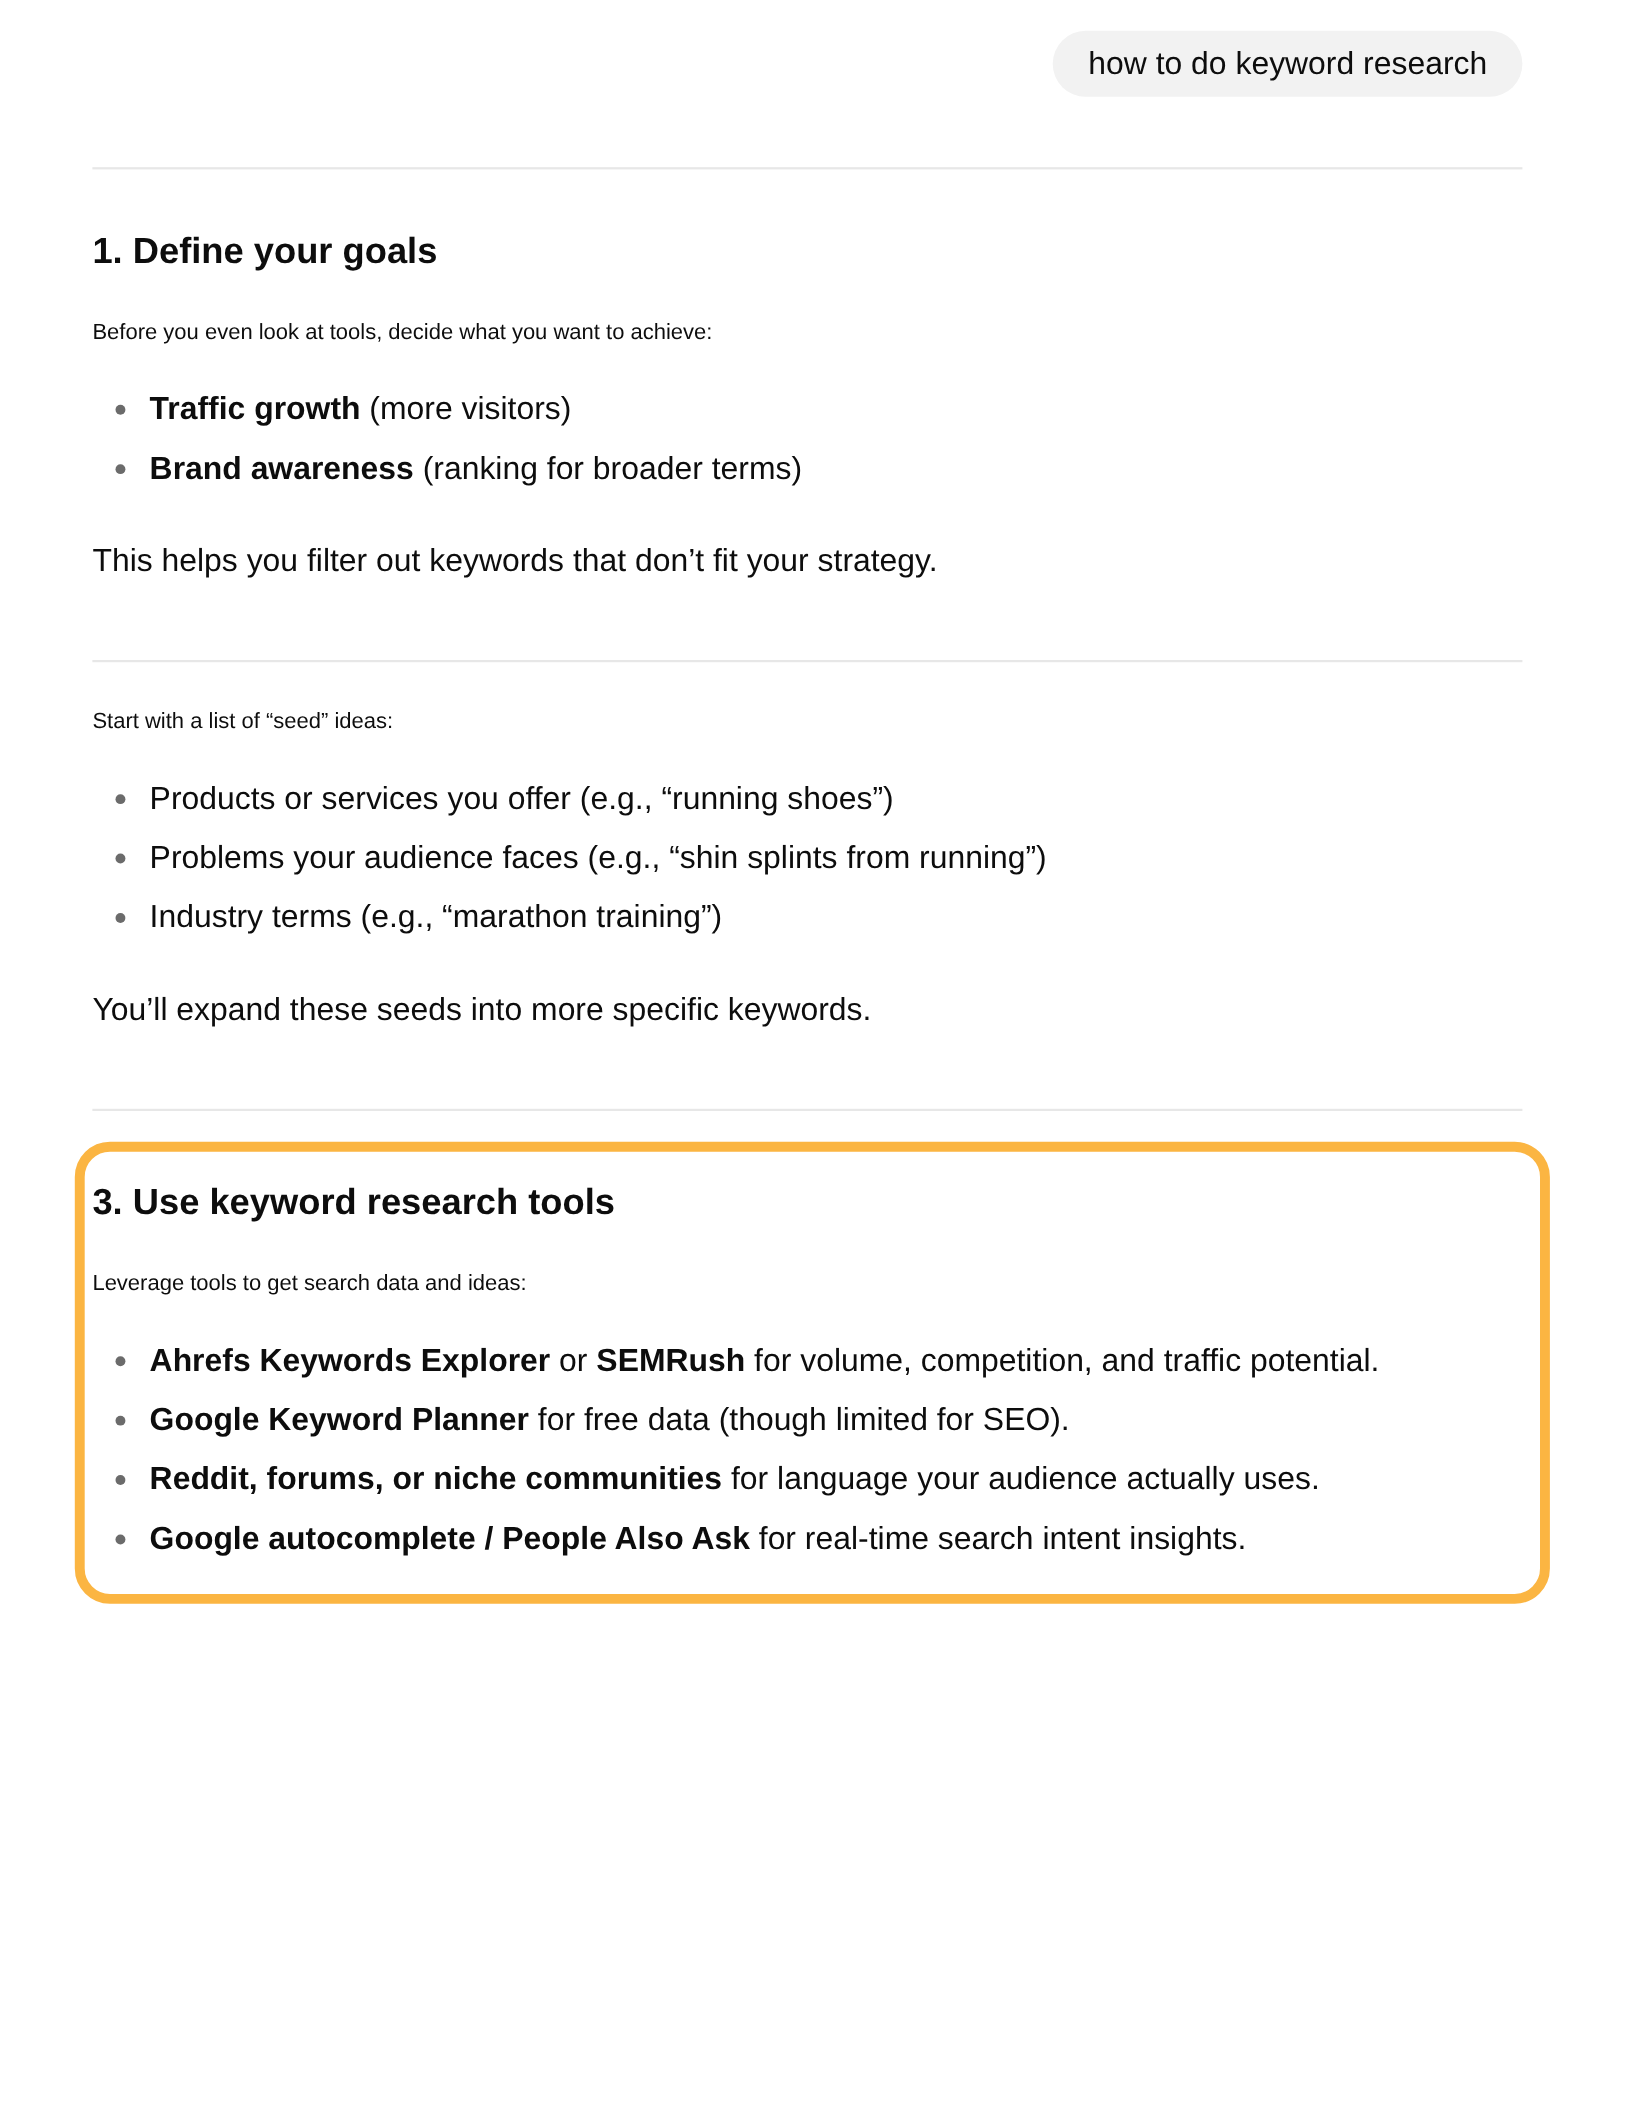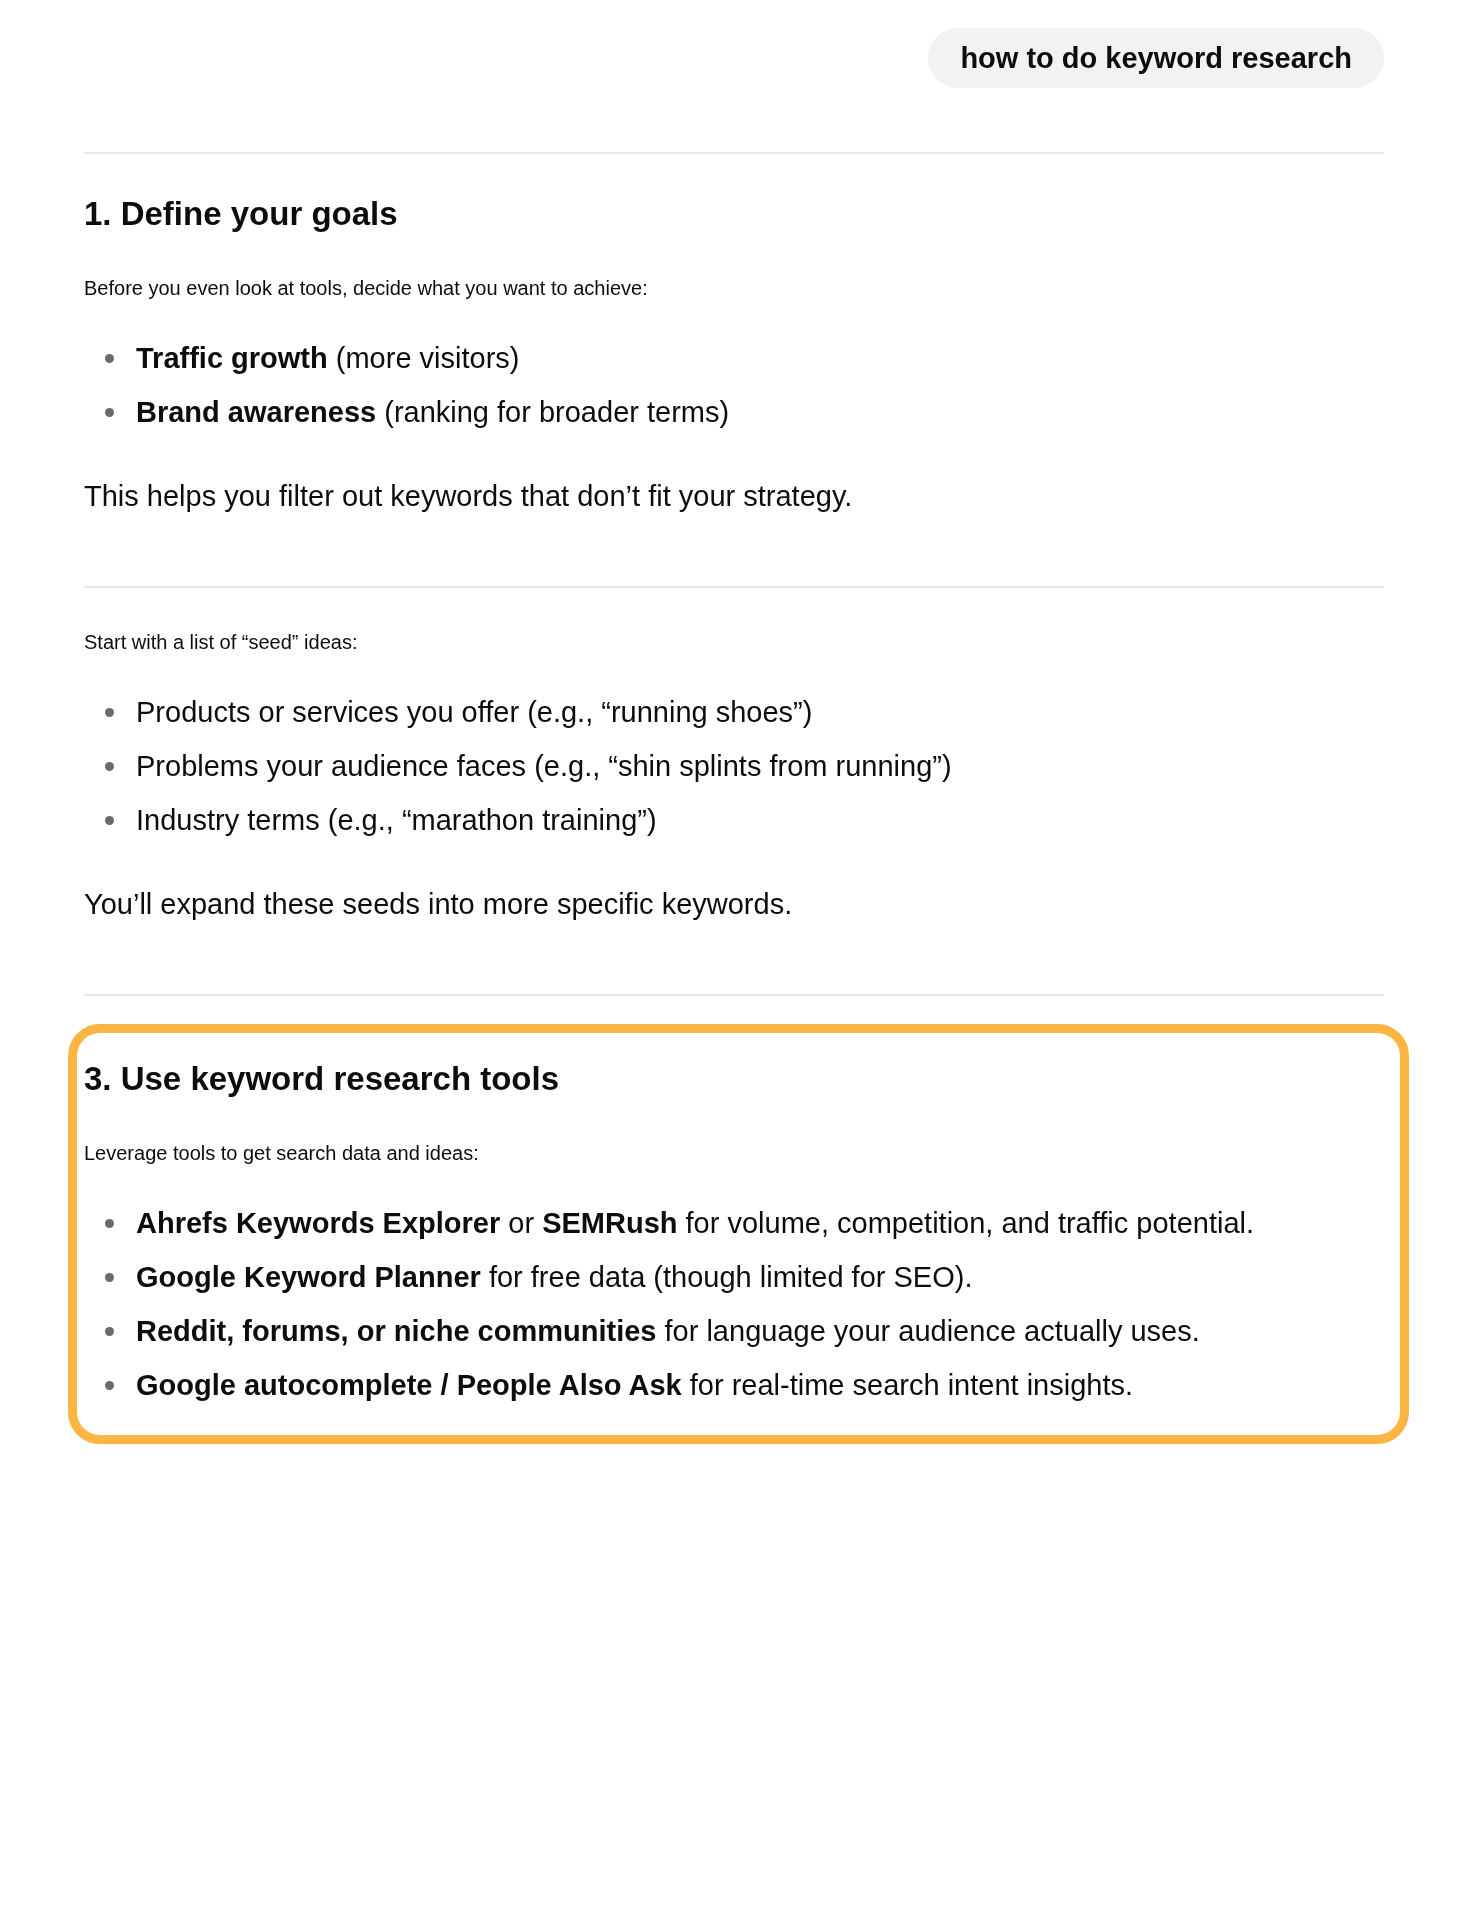--- a/index.html
+++ b/index.html
@@ -28,38 +28,37 @@
     display:flex;
     justify-content:flex-end;
   }
   .bubble{
     background:var(--bubble);
     border-radius:9999px;
     padding:12px 32px;
     font-size:29px;
     line-height:36px;
     max-width:900px;
-    font-weight:bold;
   }
   
   .intro{
     margin:64px 0 0;
     font-size:29px;
     line-height:52px;
   }
   hr.divider{
     border:0;
     border-top:2px solid var(--divider);
     margin:64px 0 0;
   }
   section.answer-section{margin:0;}
   section.answer-section h2{
     font-size:33px;
     font-weight:700;
-    margin:40px 0 0;
+    margin:54px 0 0;
     line-height:40px;
   }
   section.answer-section .lead{
     margin:28px 0 0;
     font-size:20px;
     line-height:52px;
   }
   section.answer-section ul{
     list-style:none;
     margin:18px 0 0;

